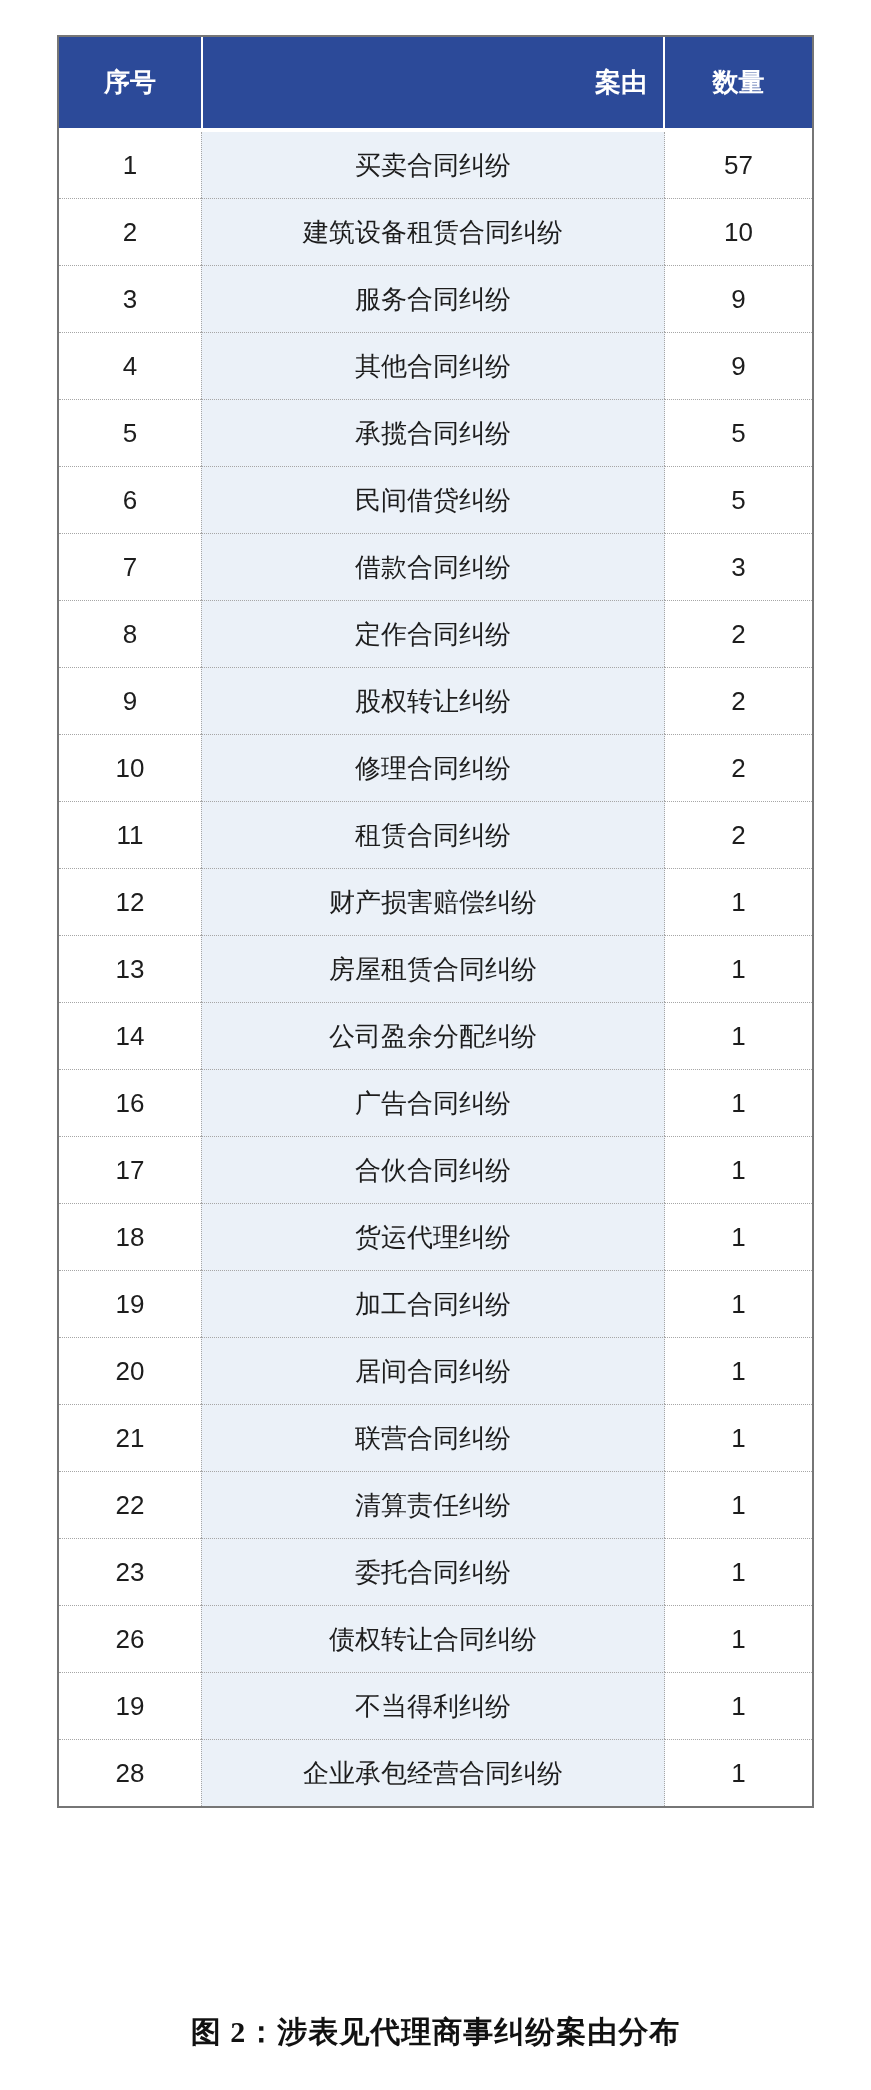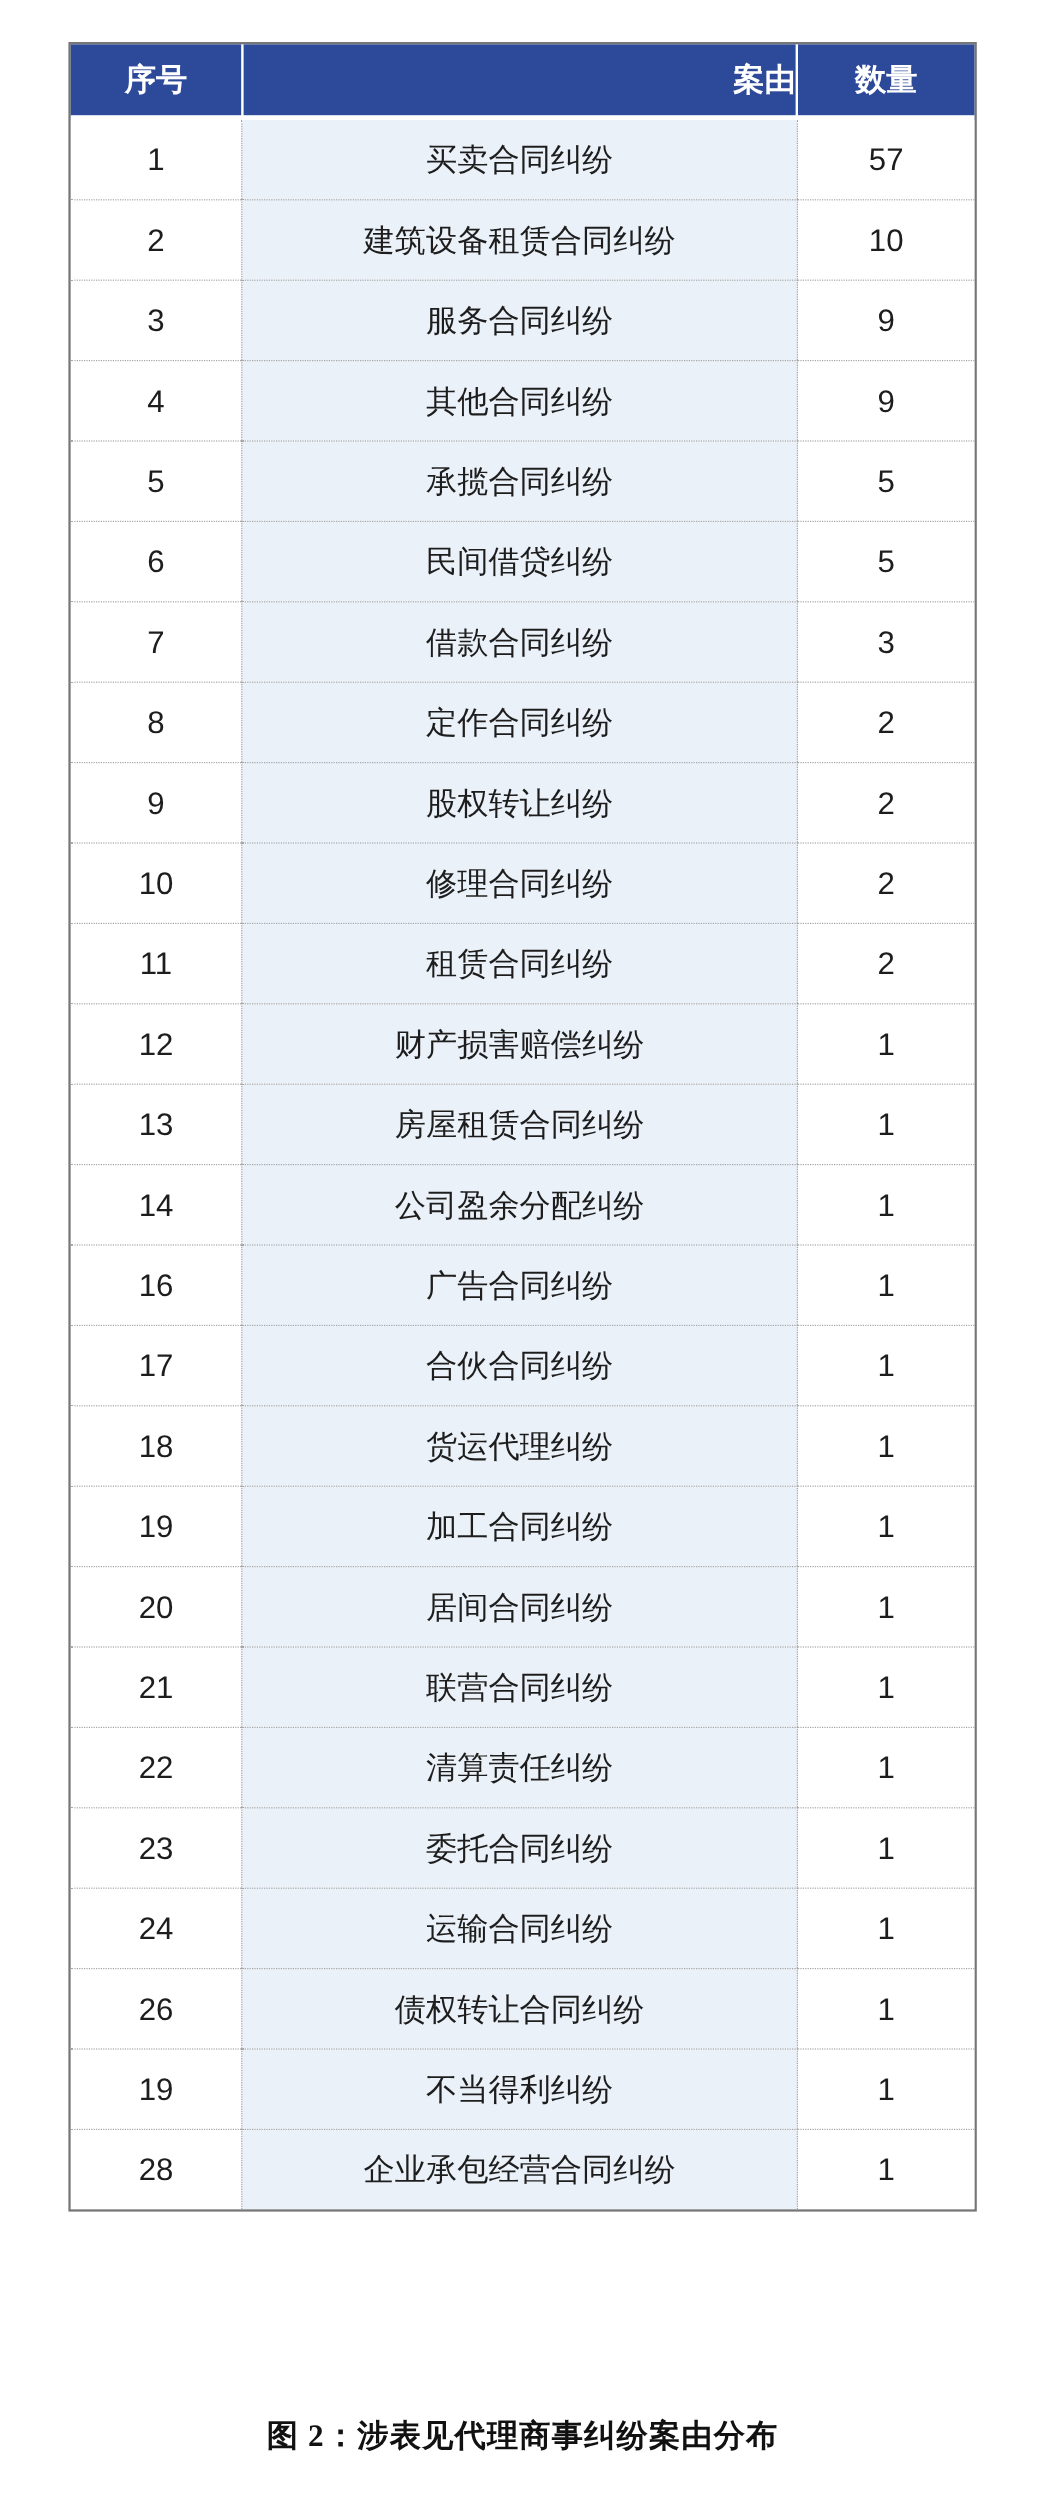--- a/index.html
+++ b/index.html
@@ -32,21 +32,21 @@
   col.c-no    { width: 142px; }
   col.c-cause { width: 464px; }
   col.c-count { width: 147px; }
 
   thead th {
     background: var(--header-bg, #2C4A99);
     color: var(--header-text, #ffffff);
     font-size: 26px;
     font-weight: bold;
     height: 59px;
-    padding: 0;
+    padding: 16px;
     text-align: center;
     vertical-align: middle;
     border-bottom: 4px solid #ffffff;
   }
   thead th.col-cause {
     border-left: 2px solid #ffffff;
     border-right: 2px solid #ffffff;
     text-align: right;
   }
 
@@ -70,21 +70,21 @@
   }
 
   .caption {
     position: absolute;
     left: 0;
     top: 2012px;
     width: 871px;
     text-align: center;
     font-family: "Liberation Serif", "DejaVu Serif", serif;
     font-weight: bold;
-    font-size: 26px;
+    font-size: 30px;
     color: #111111;
     letter-spacing: 1px;
   }
 </style>
 </head>
 <body>
 
 <div class="page">
 
   <table class="case-table">
@@ -205,25 +205,20 @@
           <td class="col-no">22</td>
           <td class="col-cause">清算责任纠纷</td>
           <td class="col-count">1</td>
         </tr>
         <tr>
           <td class="col-no">23</td>
           <td class="col-cause">委托合同纠纷</td>
           <td class="col-count">1</td>
         </tr>
         <tr>
-          <td class="col-no">24</td>
-          <td class="col-cause">运输合同纠纷</td>
-          <td class="col-count">1</td>
-        </tr>
-        <tr>
           <td class="col-no">26</td>
           <td class="col-cause">债权转让合同纠纷</td>
           <td class="col-count">1</td>
         </tr>
         <tr>
           <td class="col-no">19</td>
           <td class="col-cause">不当得利纠纷</td>
           <td class="col-count">1</td>
         </tr>
         <tr>

